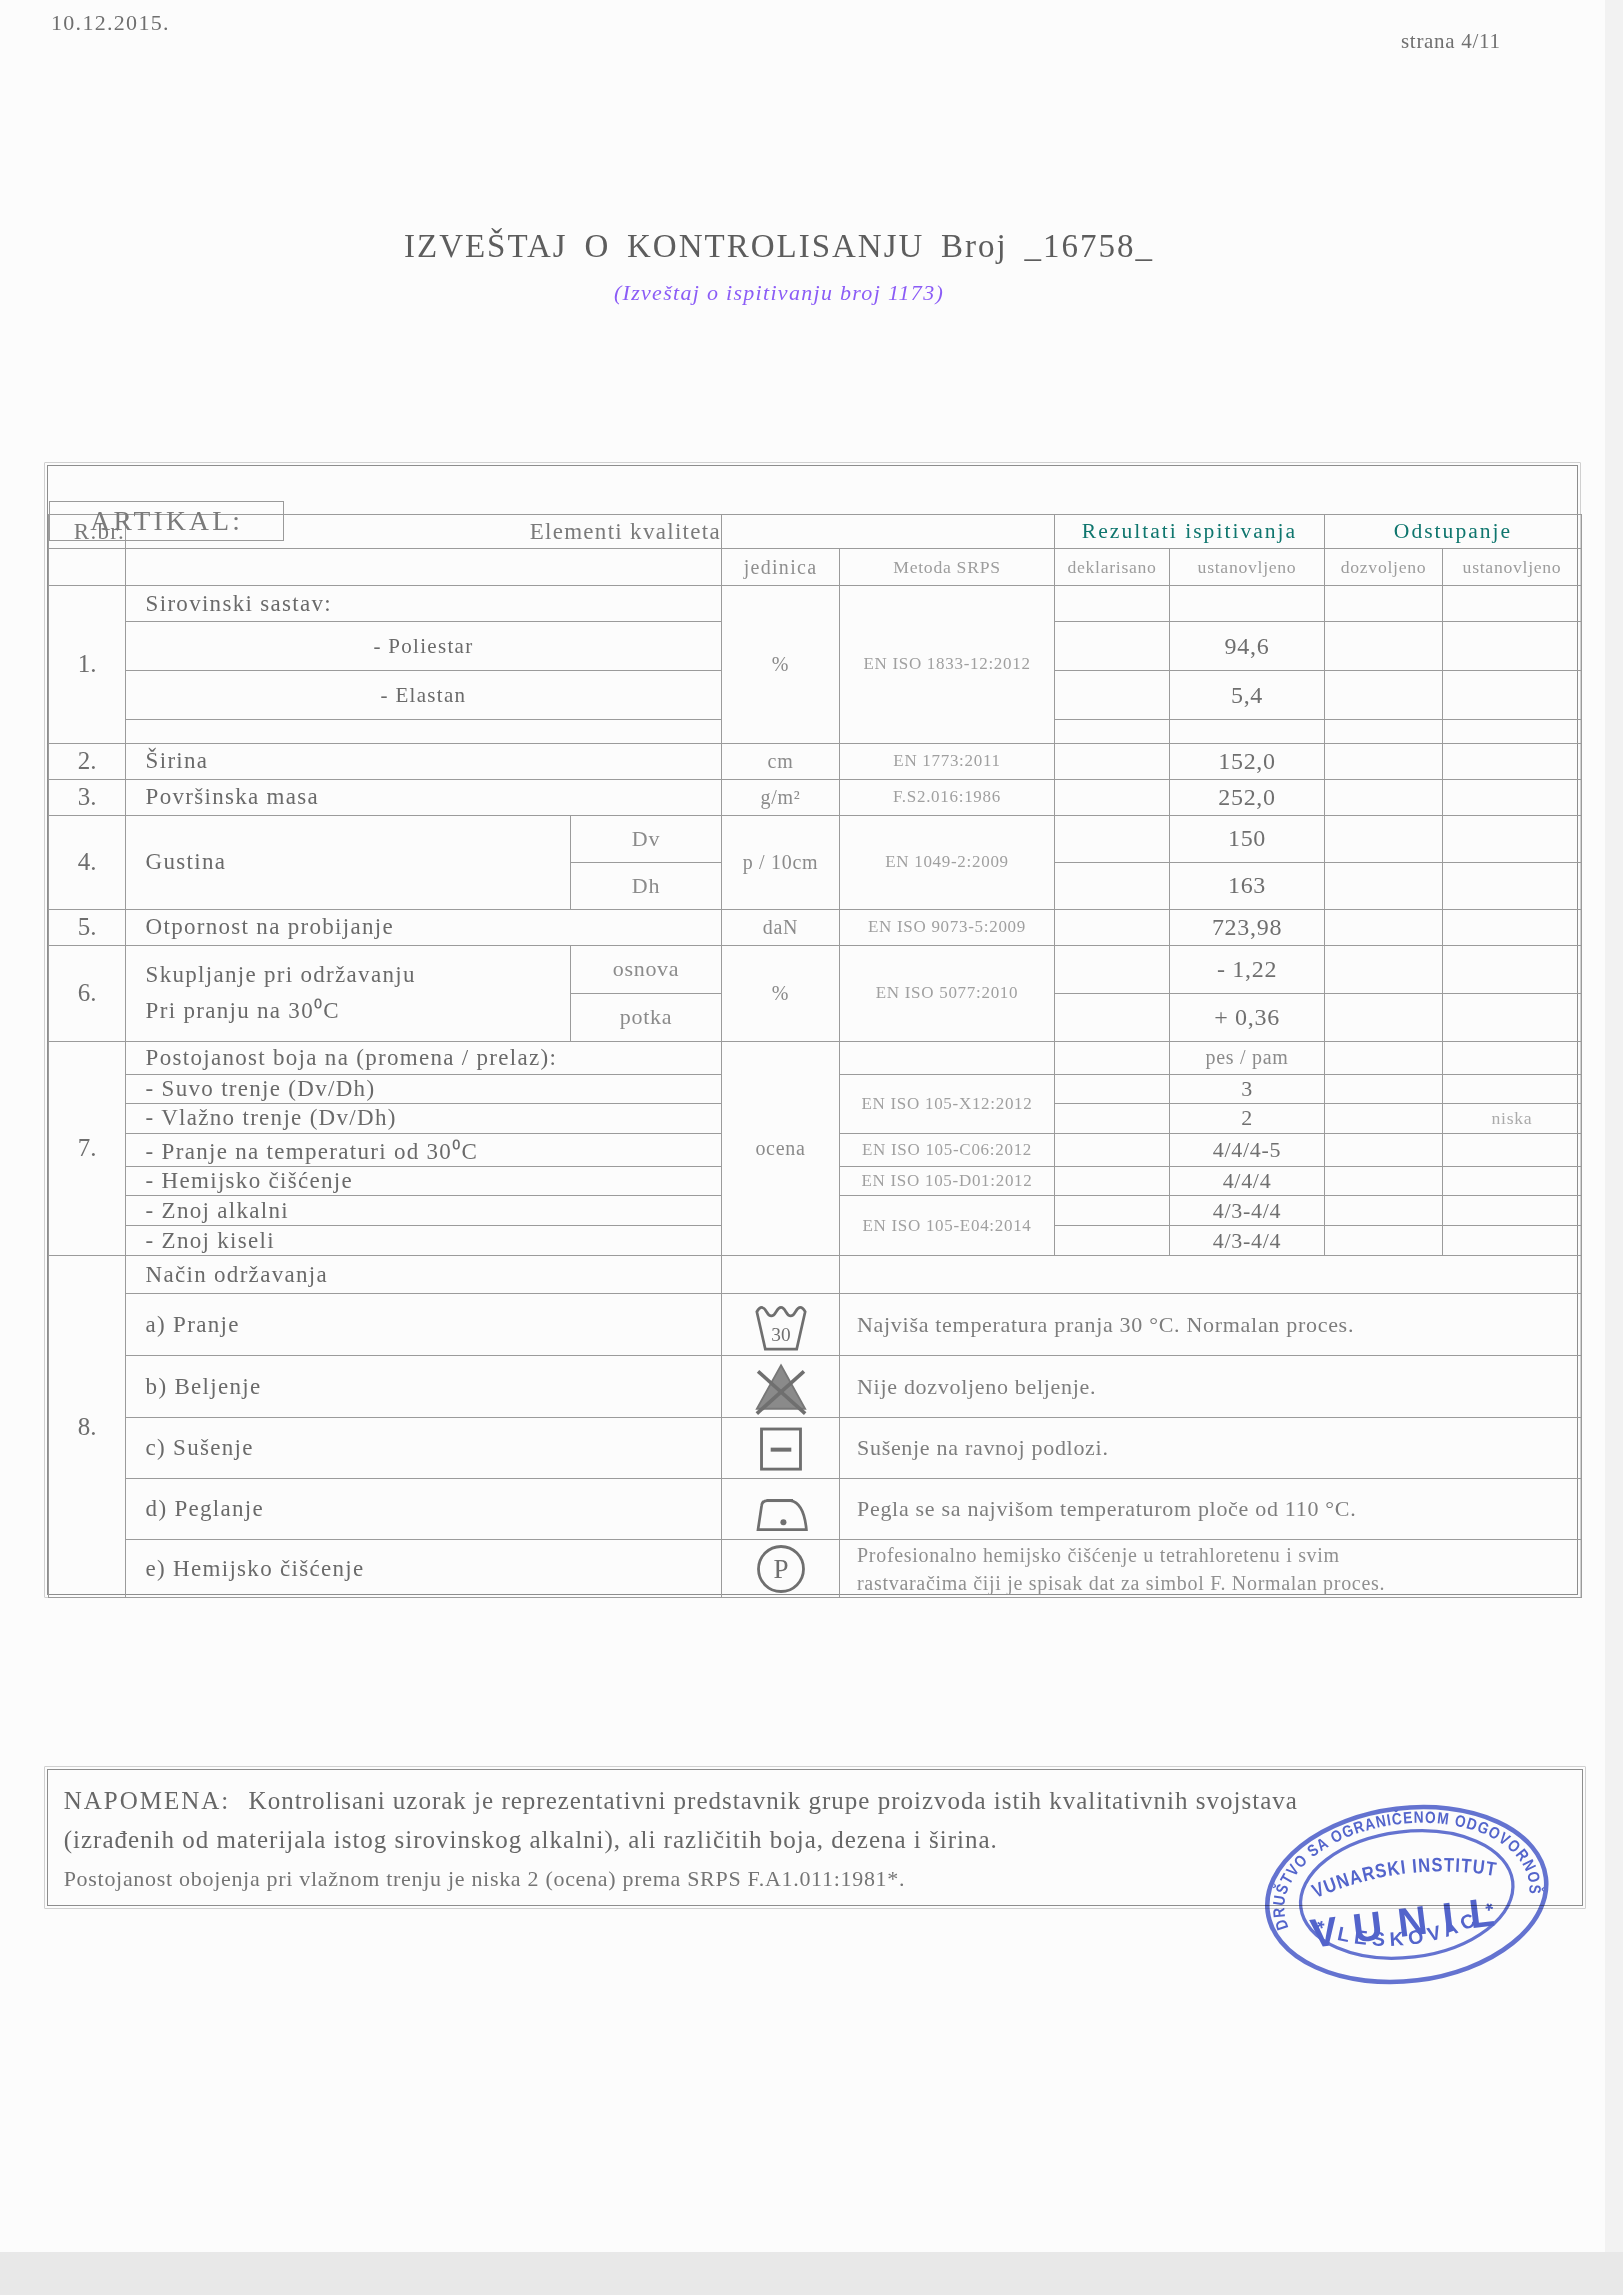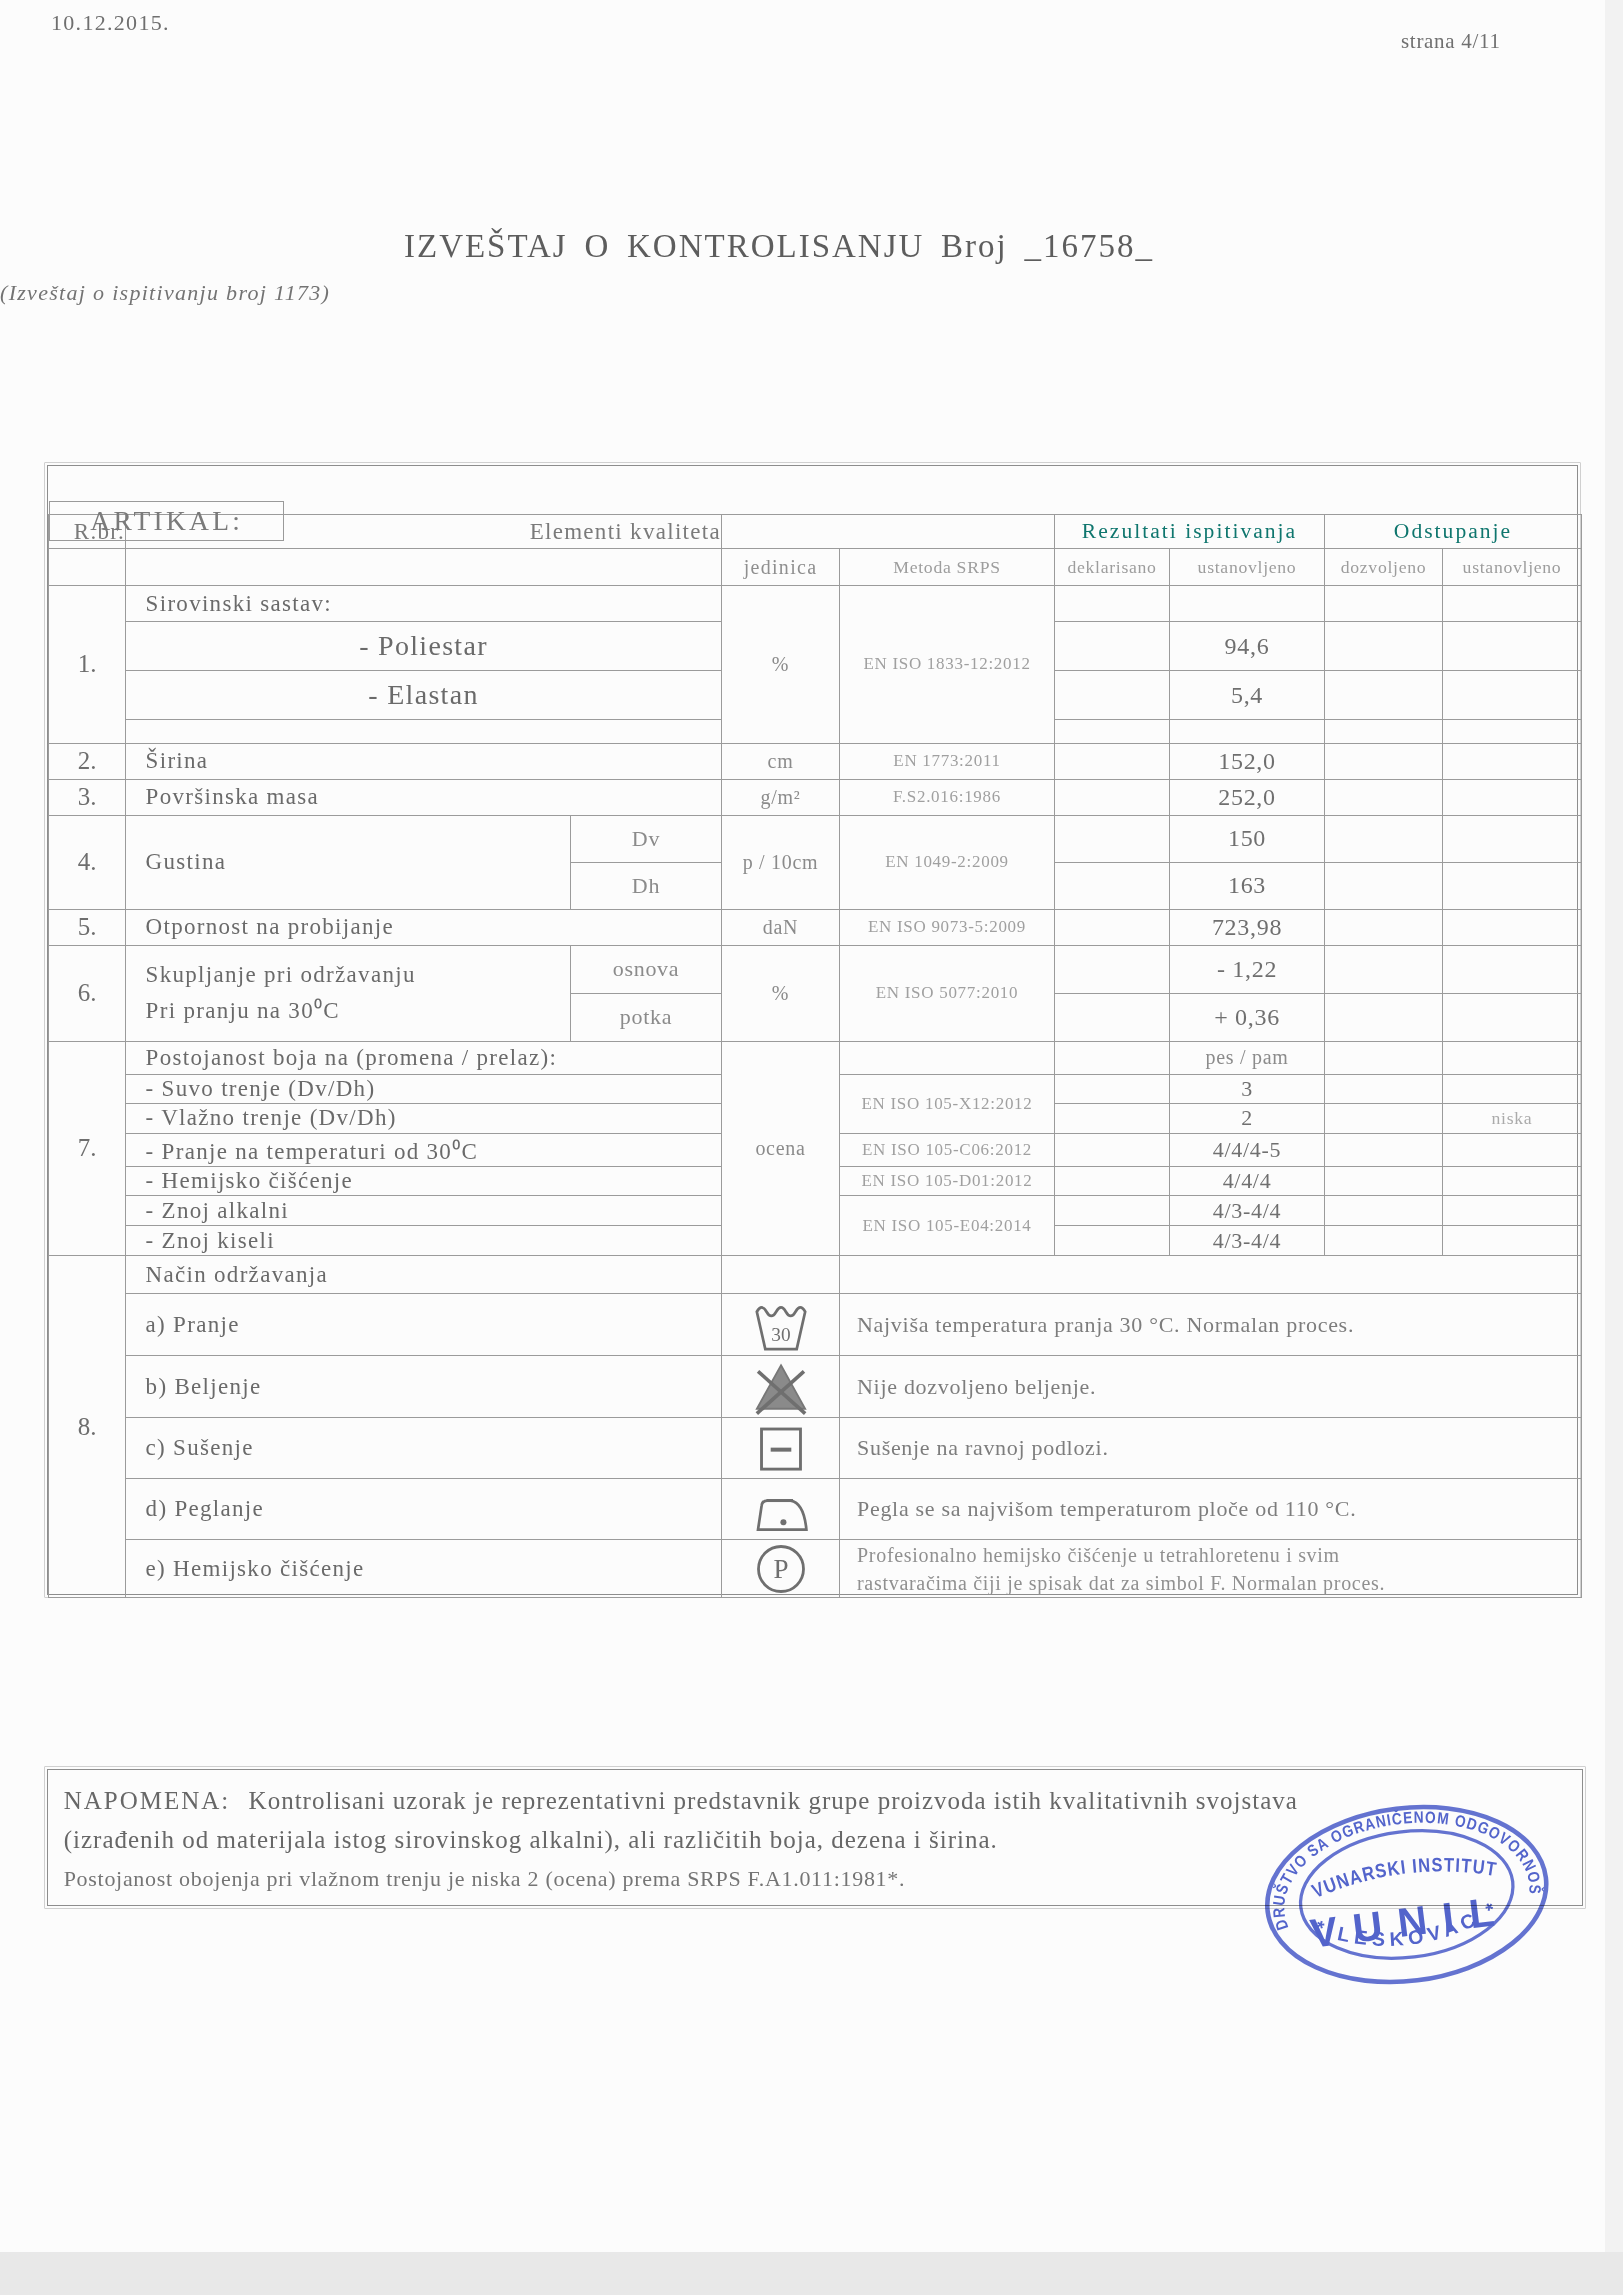--- a/index.html
+++ b/index.html
@@ -7,21 +7,21 @@
     width:1624px;height:2295px;position:relative;overflow:hidden;
     background:#fcfcfc;
     font-family:"Liberation Serif", serif;
     color:#6a6a6a;
   }
   .abs{position:absolute;}
   
   .date{left:51px;top:10px;font-size:22px;letter-spacing:1.3px;color:#6f6f6f;}
   .strana{left:1401px;top:29px;font-size:21px;letter-spacing:0.7px;color:#707070;}
   .title{left:0;top:228px;width:1558px;text-align:center;font-size:33px;letter-spacing:2px;word-spacing:6.5px;color:#5d5d5d;}
-  .subtitle{left:0;top:280px;width:1558px;font-size:22px;font-style:italic;color:#737373;letter-spacing:1.3px;}
+  .subtitle{left:0;top:280px;width:1558px;text-align:center;font-size:22px;font-style:italic;color:#8b5cf6;letter-spacing:1.3px;}
 
   
   .table-outer{
     left:47px;top:465px;width:1529px;height:1128px;
     border:1.3px solid #8d8d8d;
     box-shadow:0 0 0 2px #fcfcfc, 0 0 0 2.6px #b3b3b3;
     background:transparent;
   }
   .artikal-row{position:relative;height:48px;}
   .abox{position:absolute;top:16px;height:38px;border:1.3px solid #9a9a9a;display:flex;align-items:center;margin-top:19px;}
@@ -31,21 +31,21 @@
   table{border-collapse:collapse;table-layout:fixed;width:1529px;}
   td{border:1px solid #9b9b9b;padding:0;vertical-align:middle;overflow:hidden;}
 
   .hdr{font-size:23px;color:#7a7a7a;text-align:right;padding-left:17px;letter-spacing:1.3px;}
   .hdr-c{font-size:21.6px;color:#0f766e;text-align:center;letter-spacing:2px;}
   .shdr{font-size:17.7px;color:#9d9d9d;text-align:center;letter-spacing:0.7px;}
   .shdr-j{font-size:20px;color:#8f8f8f;text-align:center;letter-spacing:1.3px;}
 
   .num{font-size:25px;color:#6e6e6e;text-align:center;}
   .el{font-size:23px;color:#6a6a6a;text-align:left;padding-left:19.6px;letter-spacing:1.3px;}
-  .el-c{font-size:28px;color:#6a6a6a;text-align:center;letter-spacing:1.3px;}
+  .el-c{font-size:21px;color:#6a6a6a;text-align:center;letter-spacing:1.3px;}
   .el2{line-height:1.55;}
   .sub{font-size:22px;color:#8b8b8b;text-align:center;letter-spacing:0.7px;}
   .unit{font-size:20px;color:#8b8b8b;text-align:center;letter-spacing:0.7px;}
   .method{font-size:17px;color:#a0a0a0;text-align:center;letter-spacing:0.7px;}
   .val{font-size:24px;color:#6f6f6f;text-align:center;letter-spacing:0.7px;}
   .dev{font-size:17.7px;color:#ababab;text-align:center;letter-spacing:0.7px;}
   .desc{font-size:22px;color:#7d7d7d;text-align:left;padding-left:17px;letter-spacing:0.7px;}
   .desc-sm{font-size:20px;color:#909090;line-height:1.4;}
   .icon-cell{text-align:center;}
   .icon-cell svg{display:inline-block;vertical-align:middle;}

